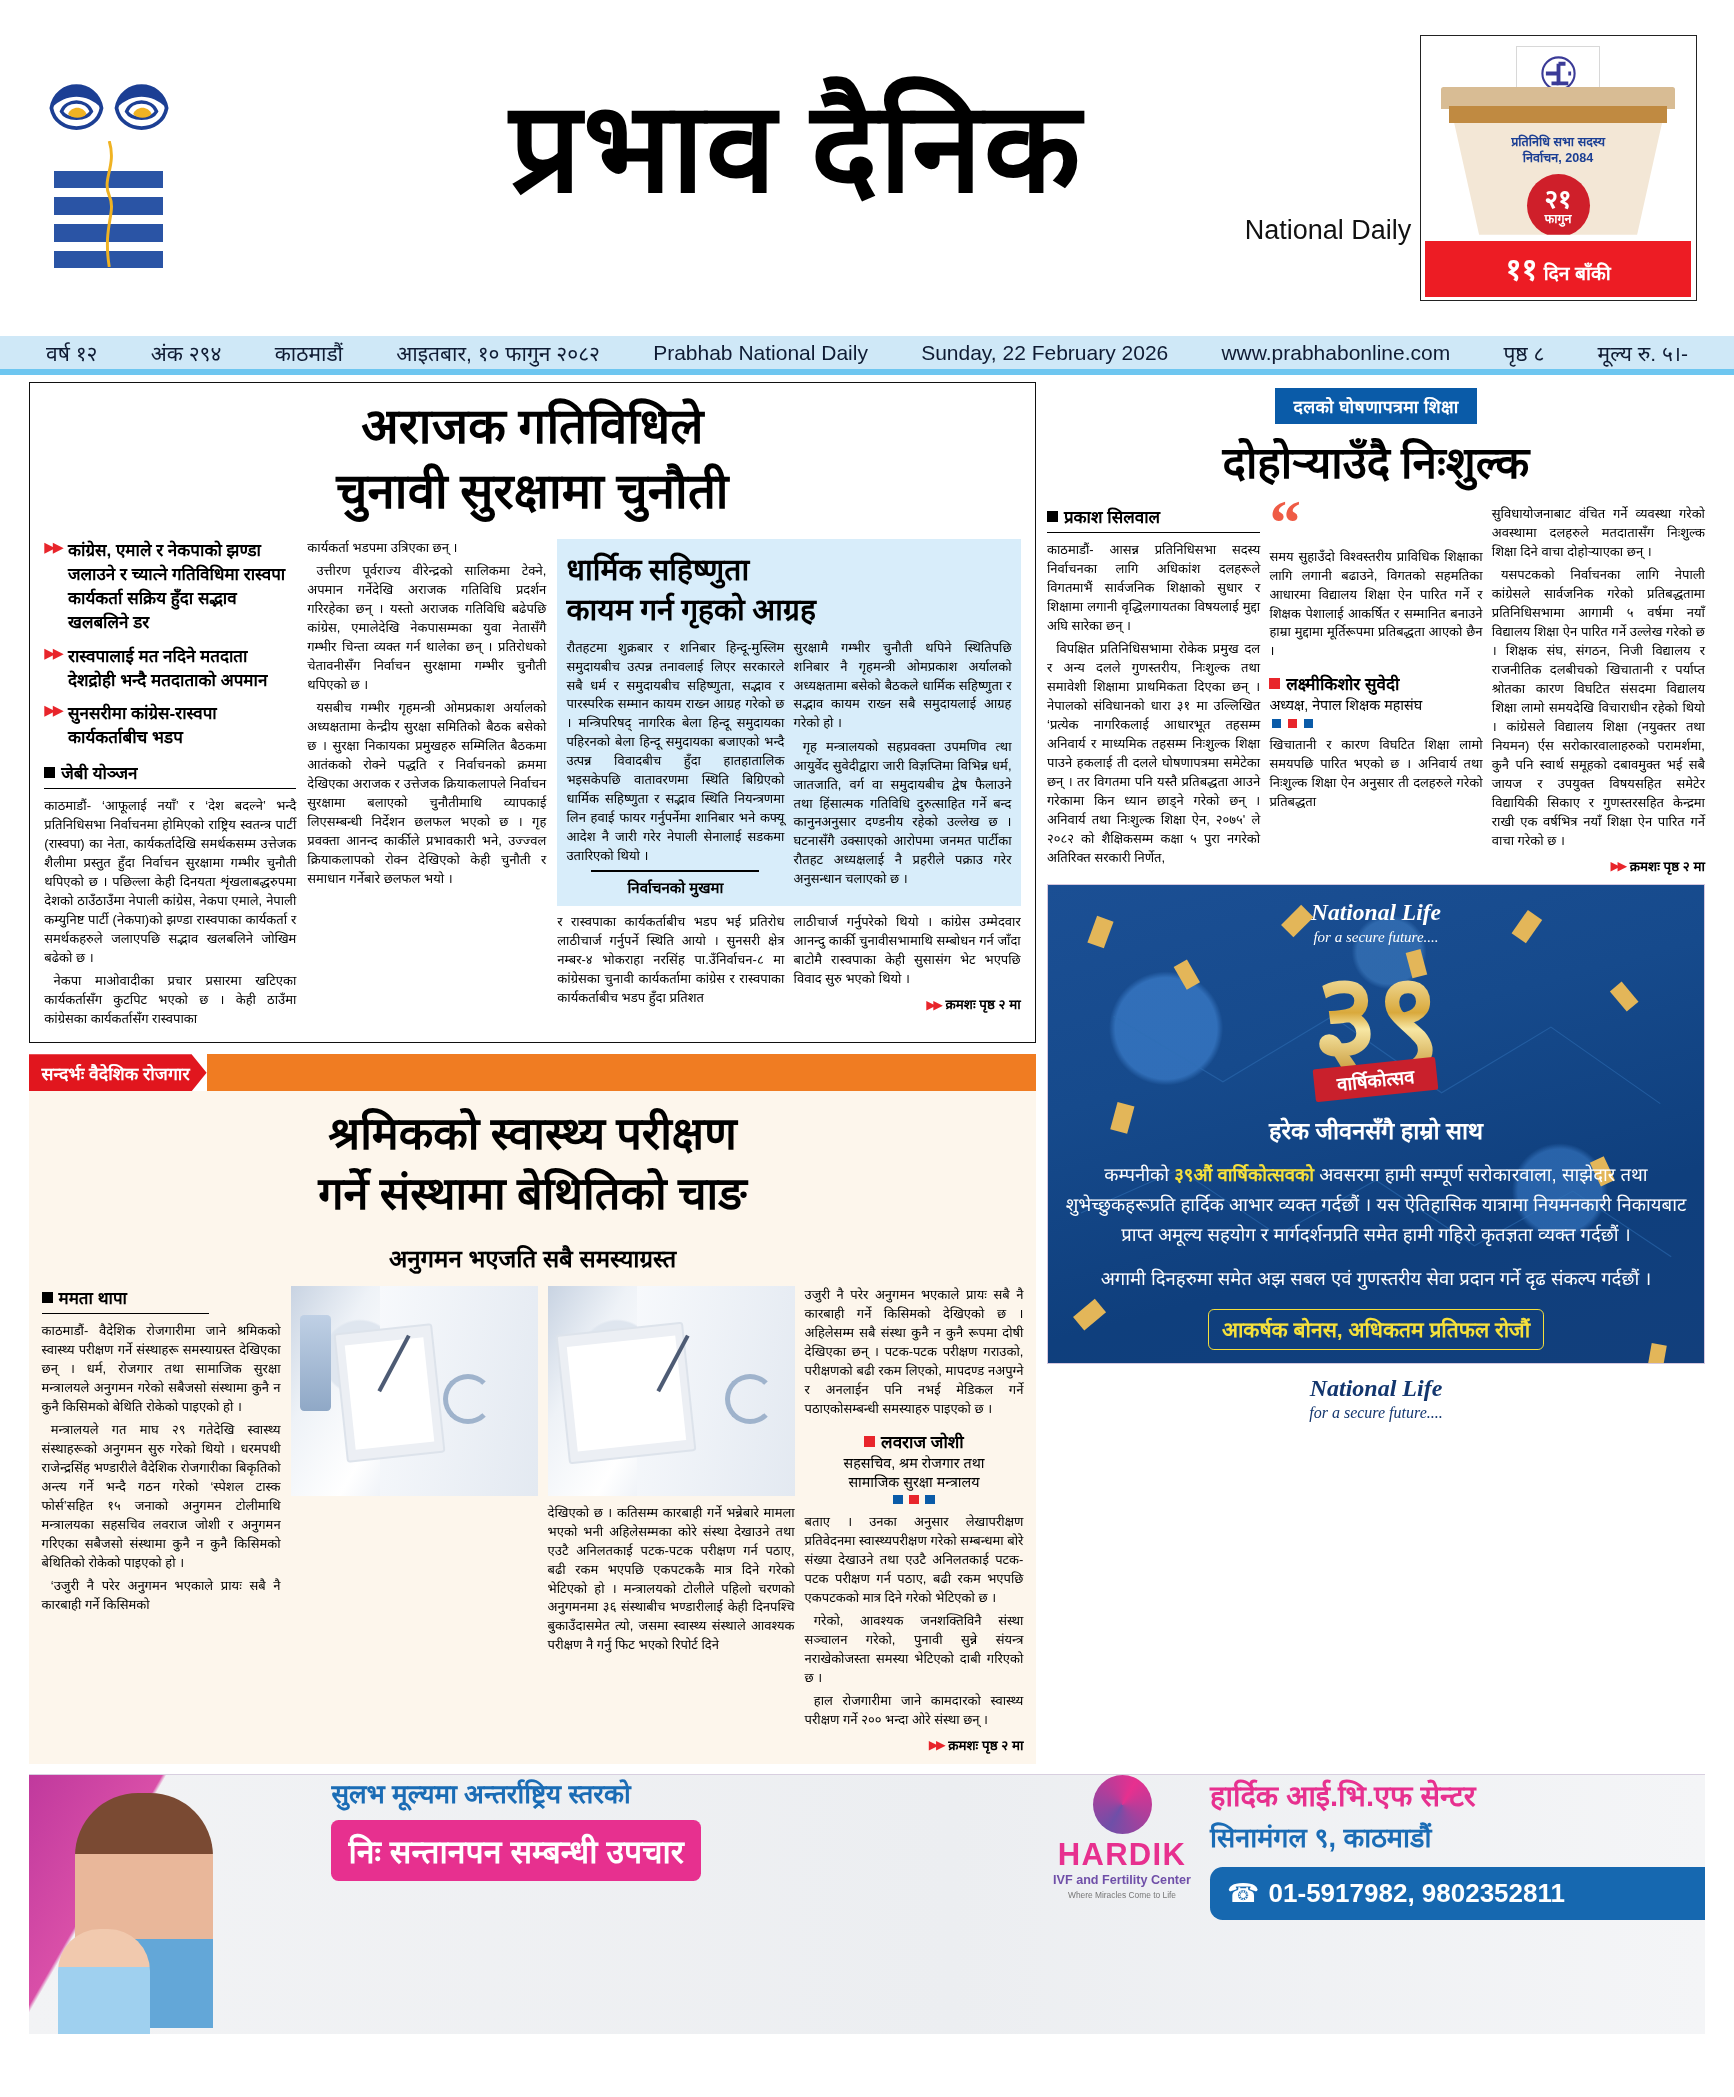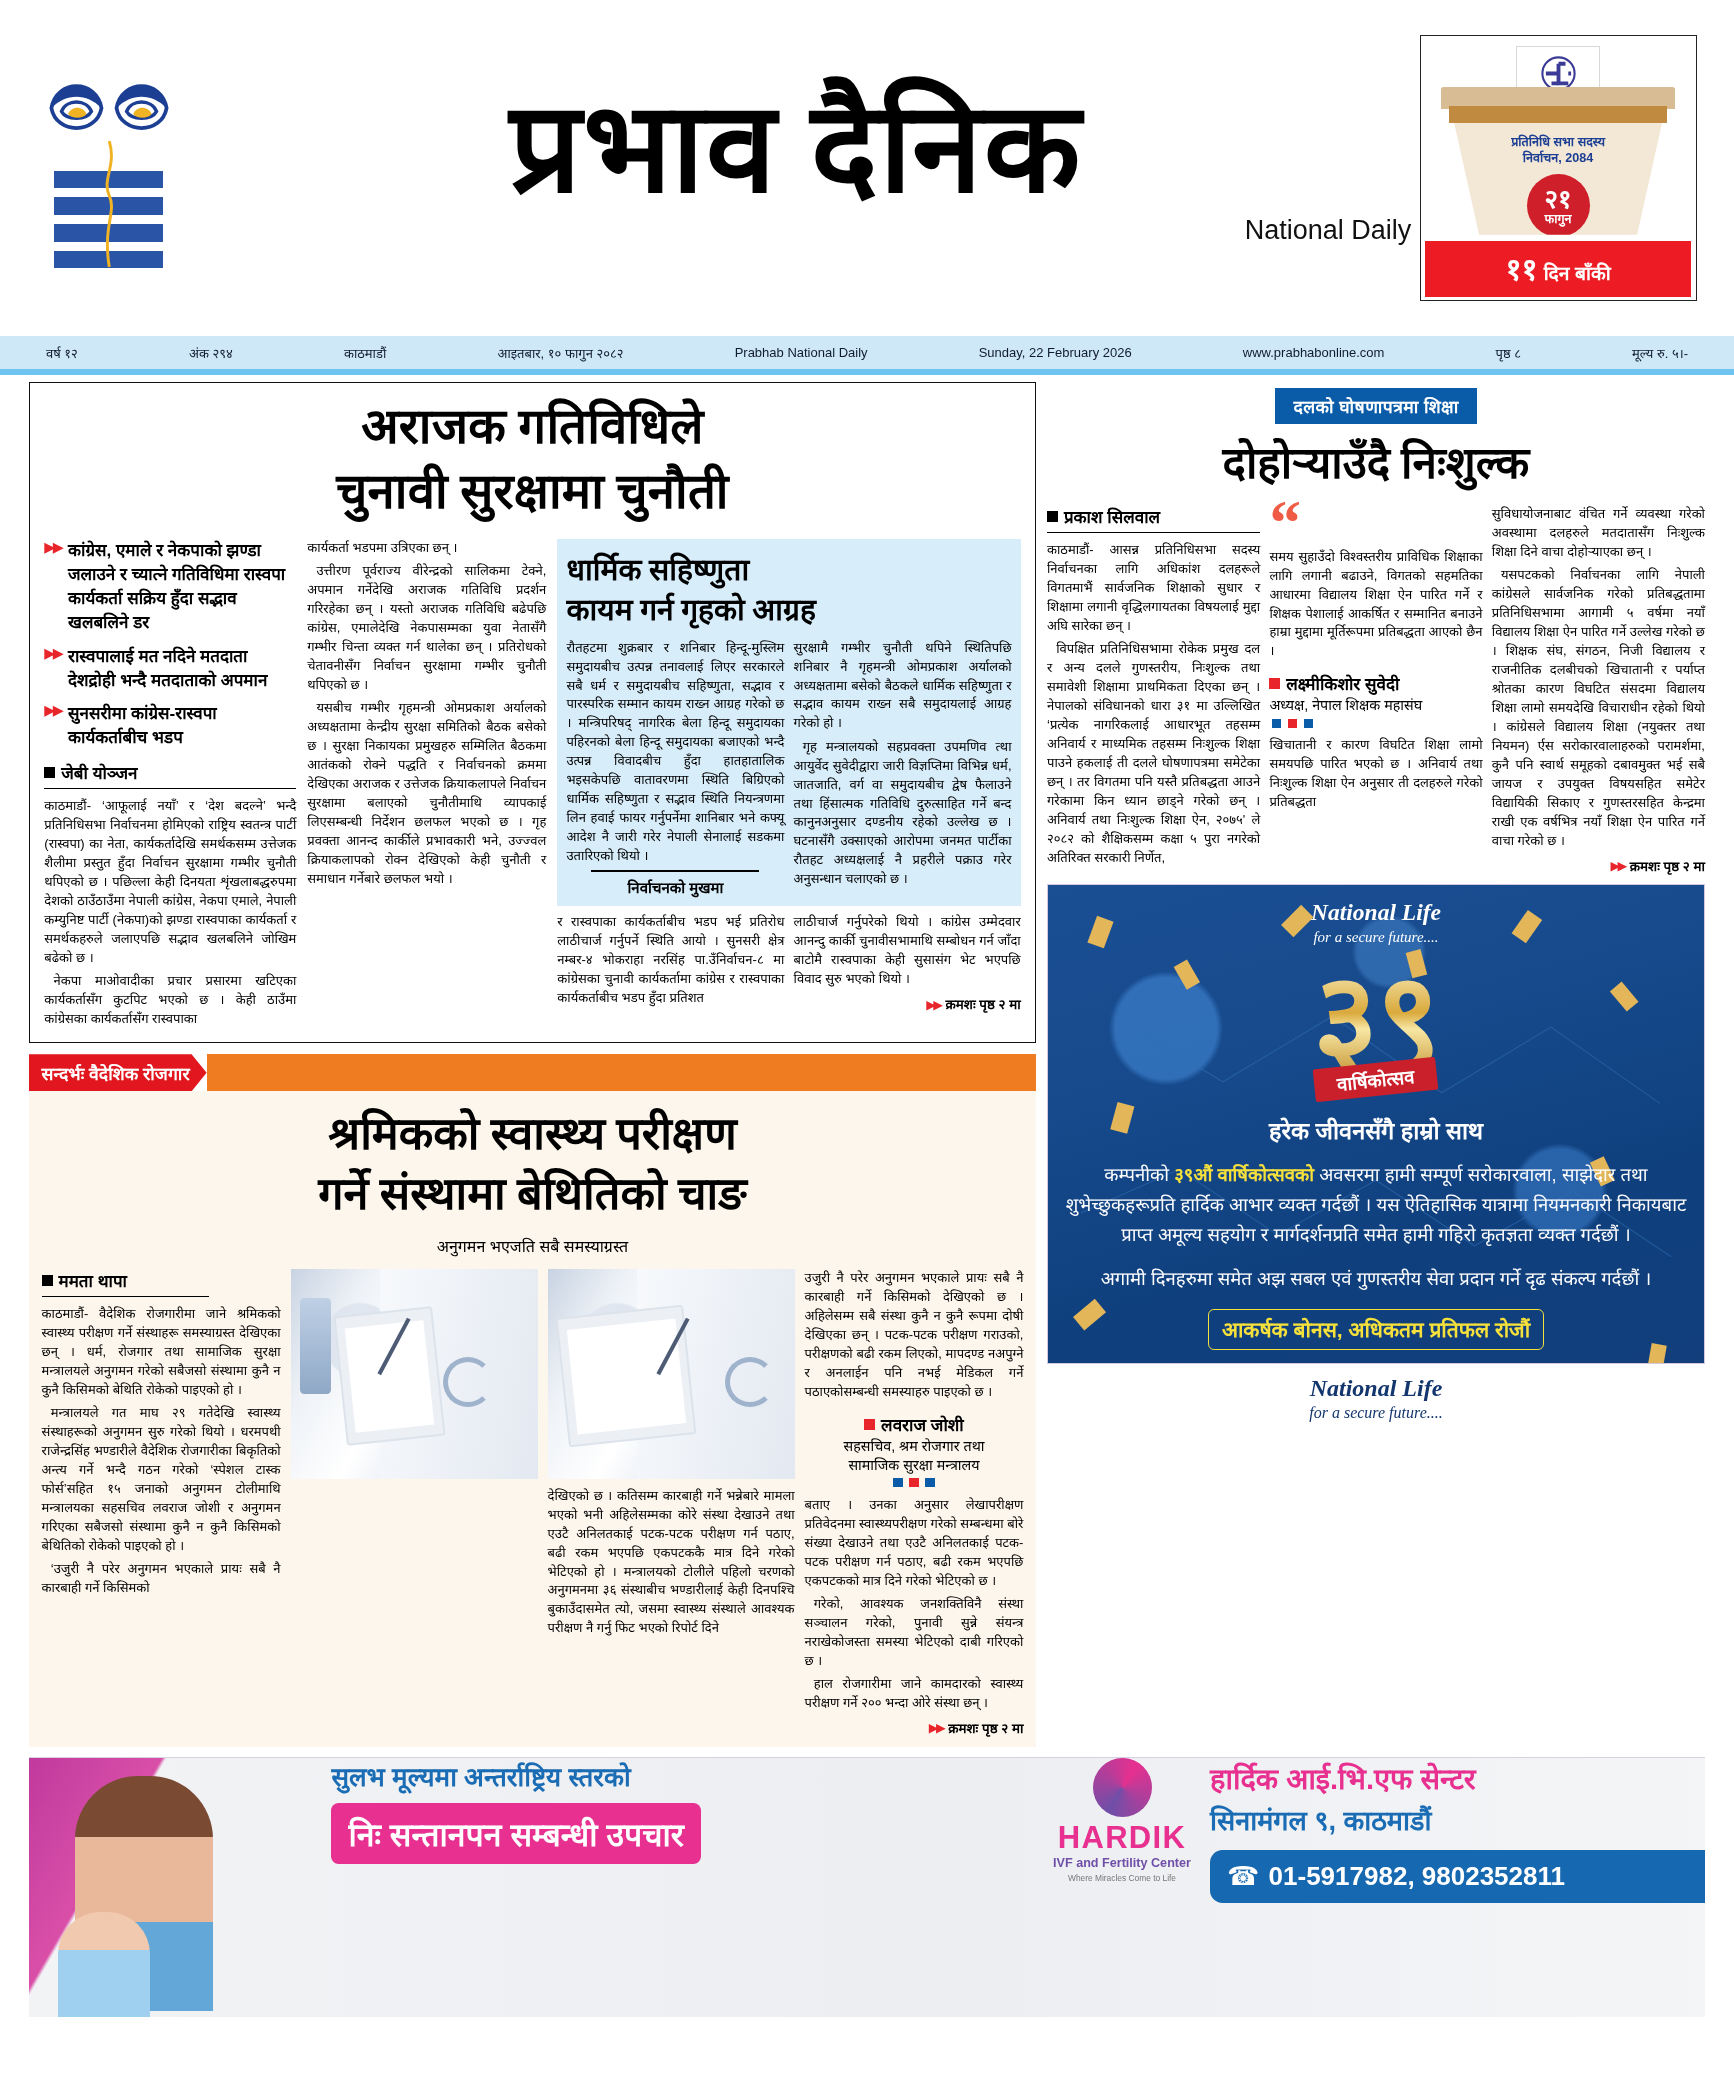--- a/index.html
+++ b/index.html
@@ -65,21 +65,21 @@
   }
   .ballot-circle .num { font-size: 26px; font-weight: 700; }
   .ballot-circle .mon { font-size: 12.6px; font-weight: 700; margin-top:1.7px;}
   .countdown { background: #ed1c24; color: #fff; text-align:center; padding: 5.9px 0 7.6px; margin-top: 2.5px; }
   .countdown .big { font-size: 31px; font-weight: 700; }
   .countdown .small { font-size: 19.3px; font-weight: 700; margin-left: 5.9px; }
 
   
   .infobar {
     background: #cfe8f7; height: 33px; display: flex; align-items: center;
-    padding: 0 46px; font-size: 13px; color: #0f1b33; gap: 0;
+    padding: 0 46px; font-size: 21px; color: #0f1b33; gap: 0;
     justify-content: space-between;
   }
   .infobar span { white-space: nowrap; }
   .infobar-rule { height: 5.9px; background: #6ec6f0; }
 
   
   .page { display: flex; padding: 7.6px 29px 0; gap: 0; }
   .col-left { width: 1007px; flex: 0 0 1007px; }
   .col-right { flex: 1; padding-left: 11px; }
 
@@ -145,21 +145,21 @@
             display:flex; align-items:center; padding: 0 17px 0 12.6px;
             clip-path: polygon(0 0, calc(100% - 15px) 0, 100% 50%, calc(100% - 15px) 100%, 0 100%); }
   .sb-orange { flex:1; background:#f07c22; }
 
   
   .story2 { background: #fdf6ec; padding: 12.6px 12.6px 10px; }
   .story2 h2 {
     font-family:"Liberation Serif",serif; font-size: 45px; font-weight:700;
     text-align:center; line-height: 1.34;
   }
-  .story2 h3 { font-size: 16px; font-weight: 400; text-align:center; margin-top: 11px; }
+  .story2 h3 { font-size: 24px; font-weight: 700; text-align:center; margin-top: 17px; }
   .story2-grid { display:flex; gap: 10px; margin-top: 11.7px; }
   .s2-c1 { width: 239px; flex: 0 0 239px; }
   .s2-c2 { width: 247px; flex: 0 0 247px; }
   .s2-c3 { width: 247px; flex: 0 0 247px; }
   .s2-c4 { flex: 1; }
   .photo {
     width: 100%; height: 210px;
     background:
       radial-gradient(circle at 28% 34%, #dfe6ef 0 16%, transparent 17%),
       linear-gradient(120deg,#c8d3e2 0%, #eef2f7 22%, #ffffff 46%, #e9eef5 62%, #f5f7fa 100%);

